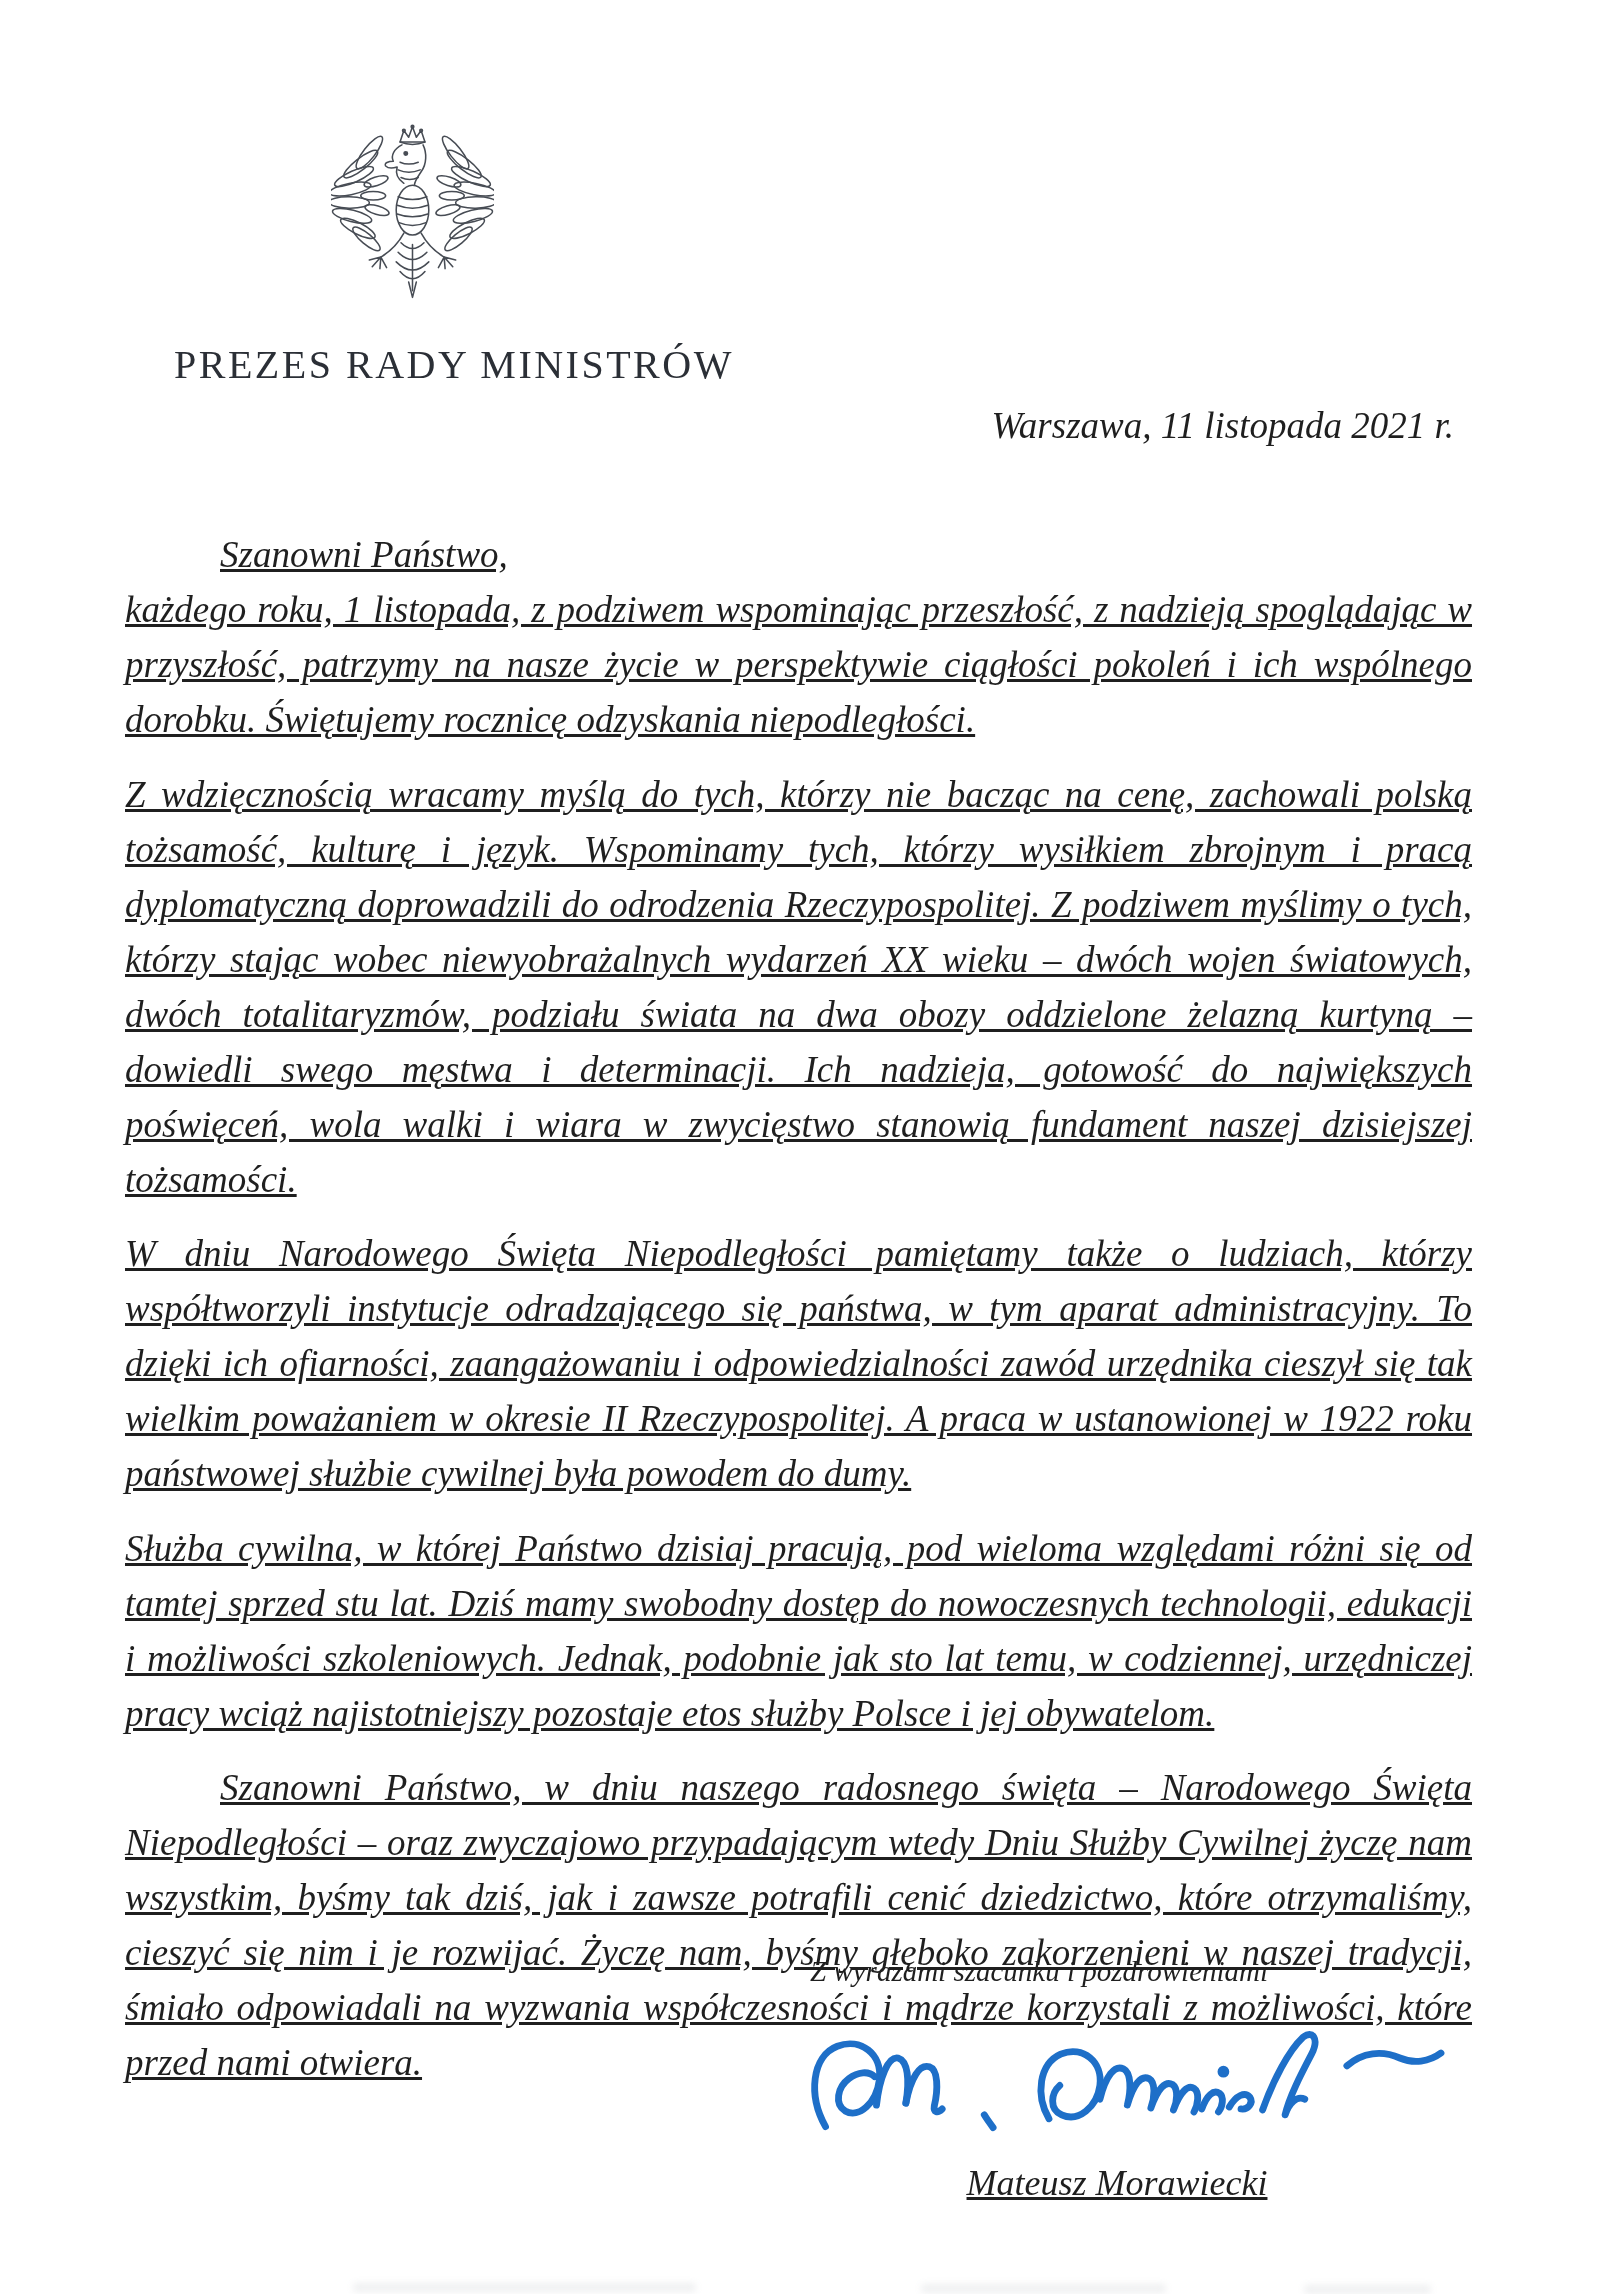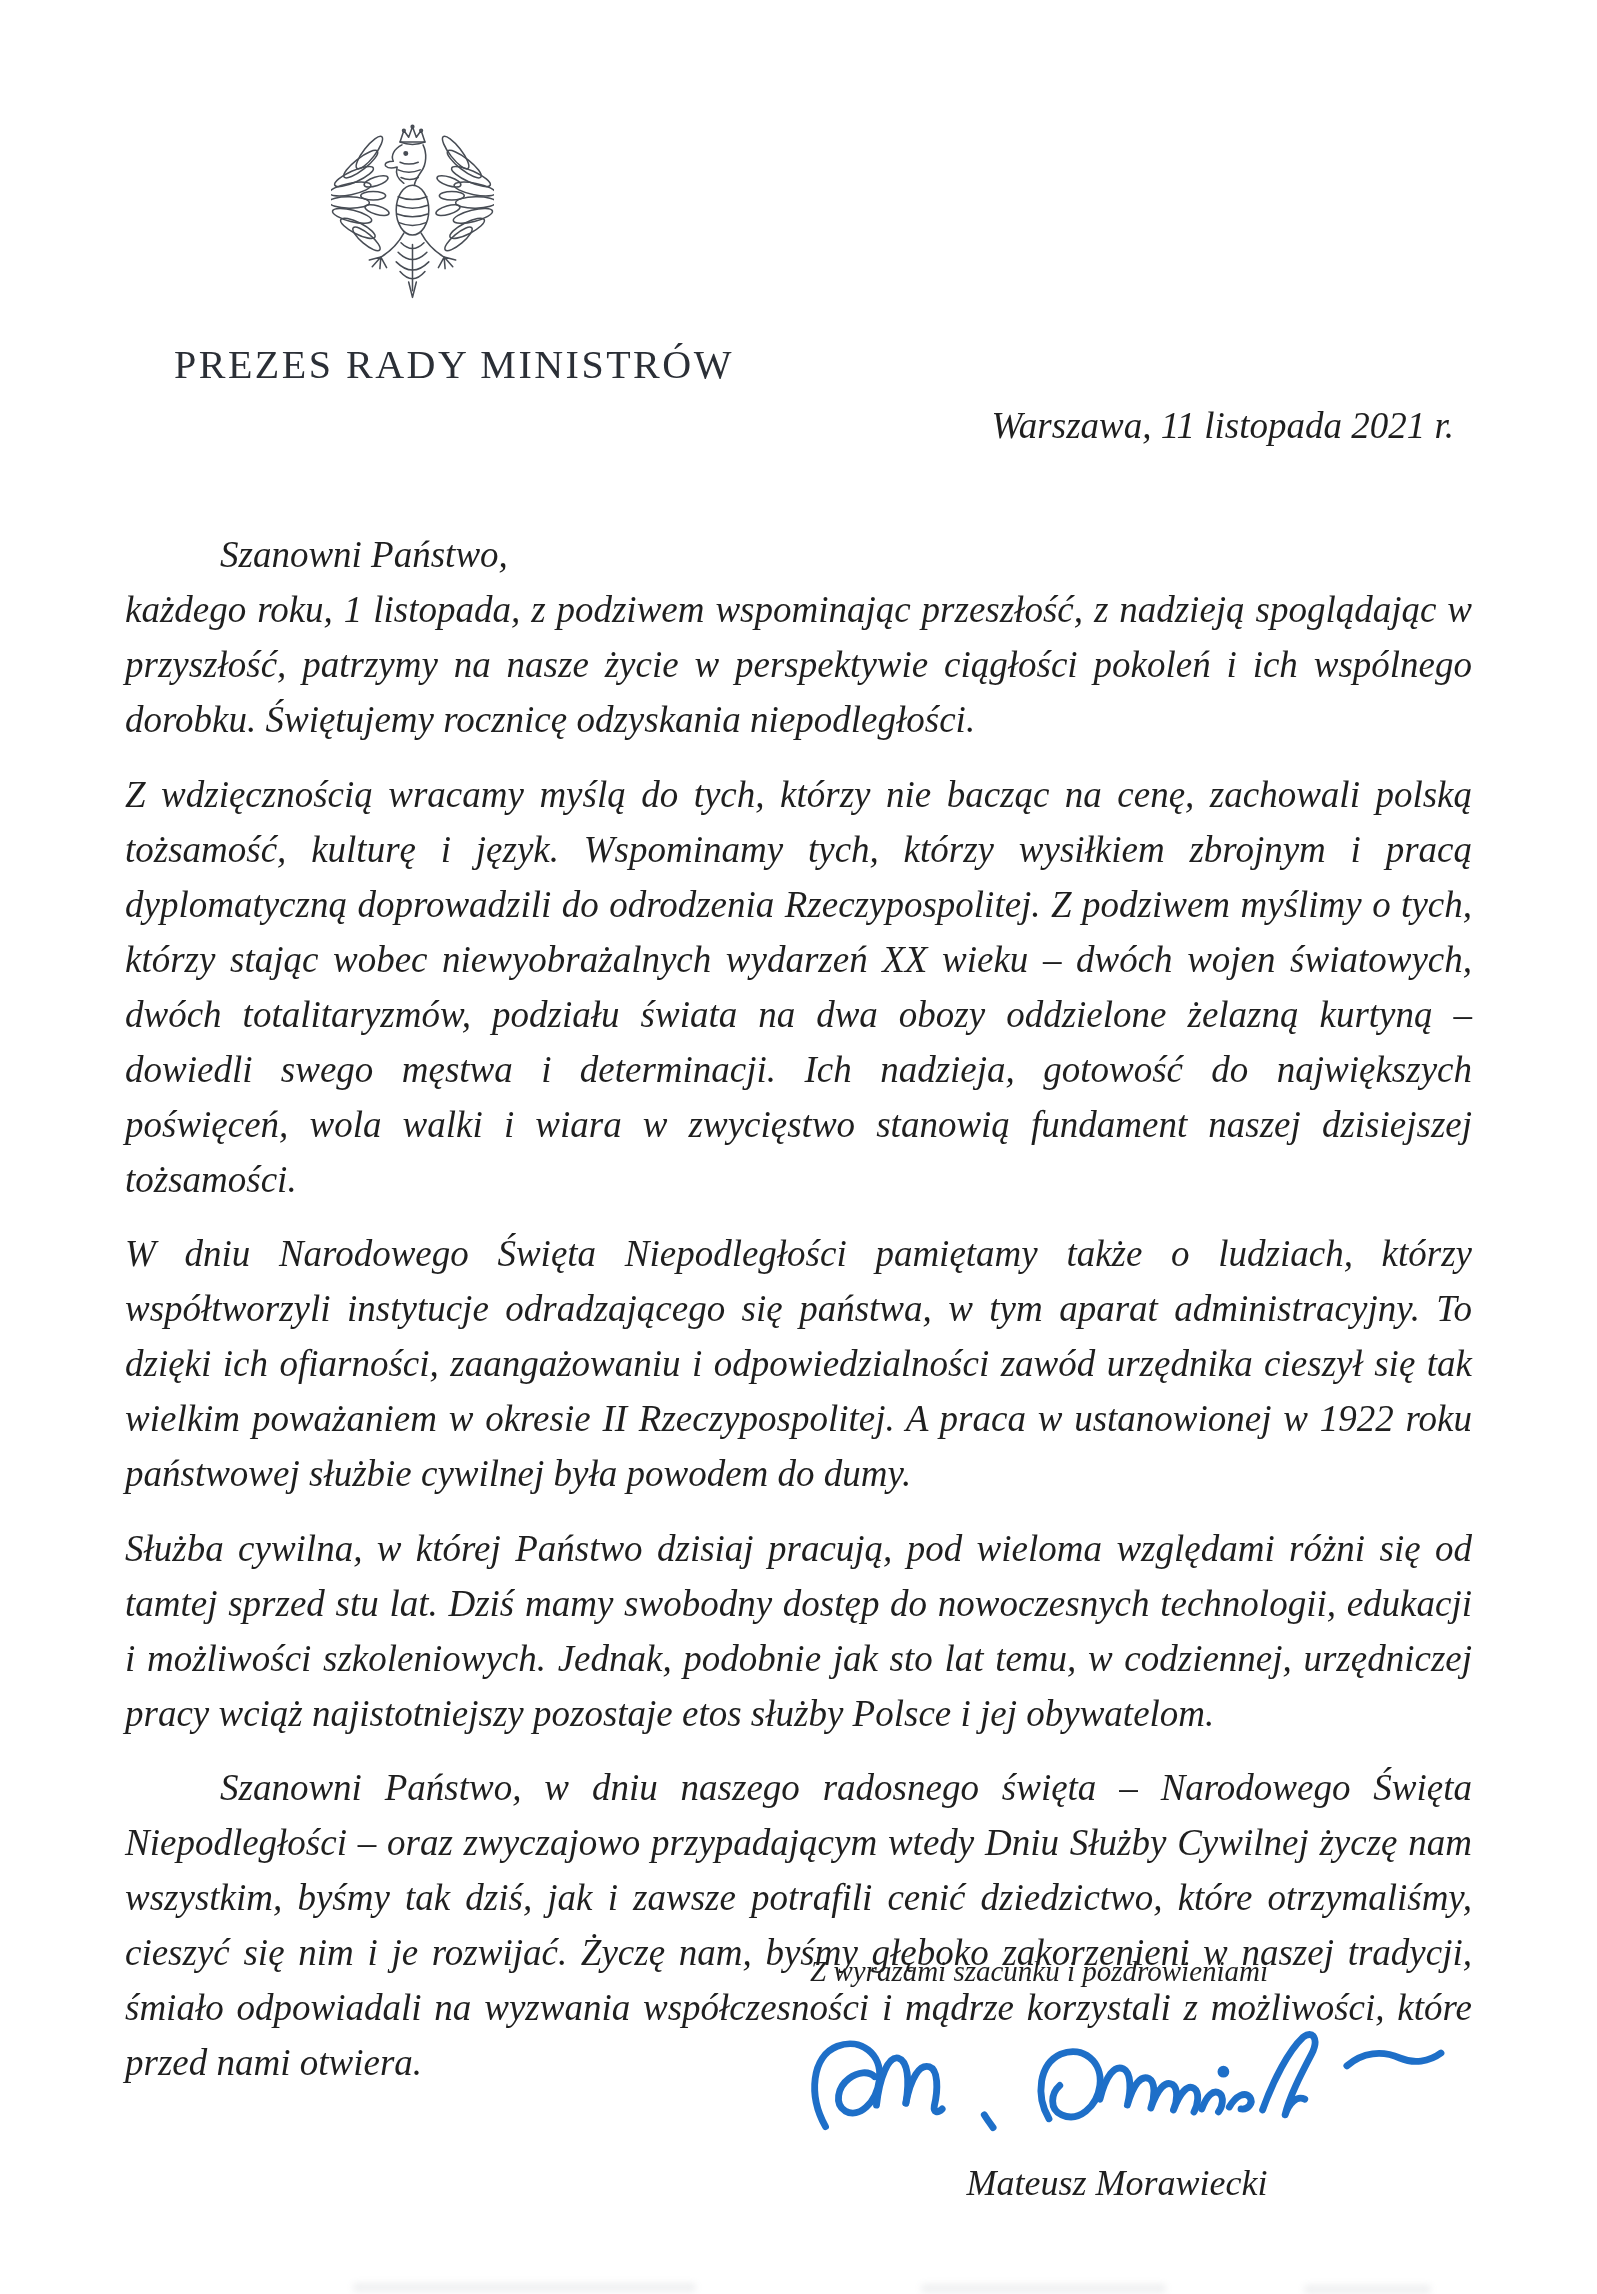--- a/index.html
+++ b/index.html
@@ -21,35 +21,36 @@
     color:#2b2f36;text-align:center;white-space:nowrap;
   }
   .dateline{
     position:absolute;left:863px;top:404px;width:591px;
     text-align:right;font-style:italic;font-size:37px;white-space:nowrap;
   }
   .body-text{
     position:absolute;left:125px;top:527px;width:1347px;
     font-style:italic;font-size:37px;line-height:55px;
     text-align:justify;
+    text-decoration:underline;
   }
   .body-text p{margin:0 0 19.6px 0;}
   .body-text p.salutation{text-indent:95px;margin-bottom:0;text-align:left;}
   .body-text p.indent{text-indent:95px;}
   .closing{
     position:absolute;left:810px;top:1955px;width:686px;
     font-style:italic;font-size:29px;white-space:nowrap;
   }
   .signature{
     position:absolute;left:802px;top:2009px;width:686px;height:147px;
   }
   .signature svg{width:100%;height:100%;}
   .typed-name{
     position:absolute;left:882px;top:2162px;width:470px;
-    text-align:center;font-style:italic;font-size:36px;white-space:nowrap;
+    text-align:center;font-style:italic;font-size:36px;white-space:nowrap;text-decoration:underline;
   }
   .scan-noise{position:absolute;background:#8f96a0;opacity:.14;filter:blur(3.9px);height:8.8px;border-radius:3.9px;}
   .n1{left:353px;top:2283px;width:343px;}
   .n2{left:921px;top:2284px;width:245px;}
   .n3{left:1304px;top:2285px;width:127px;}
 </style>
 </head>
 <body>
 
 <div class="page">

